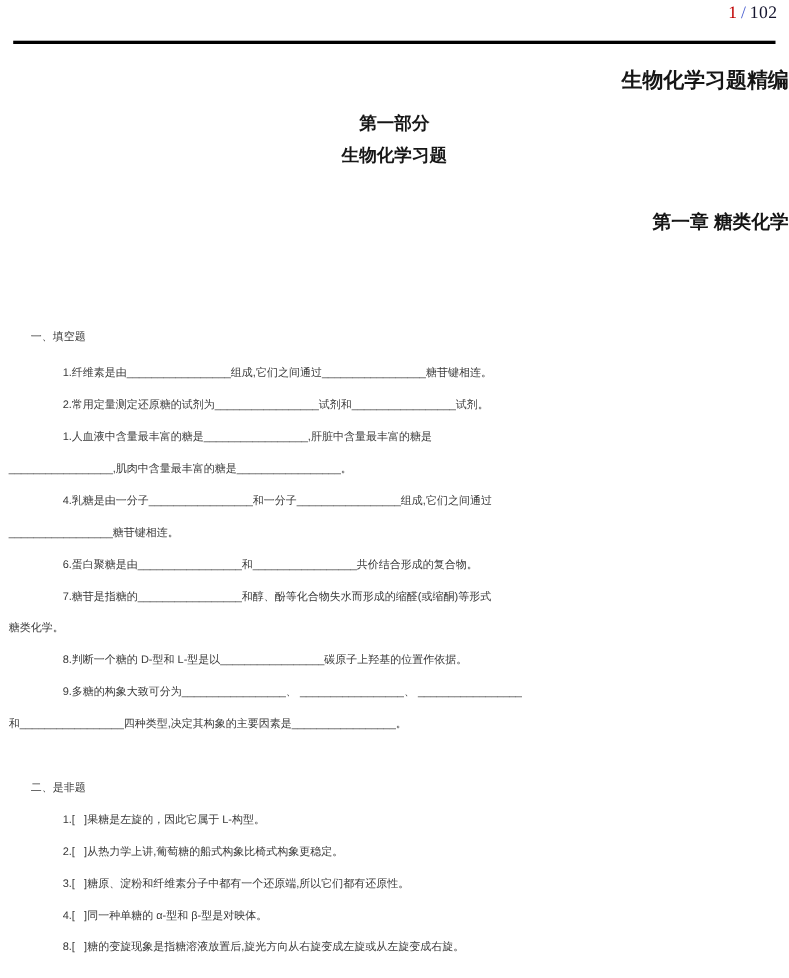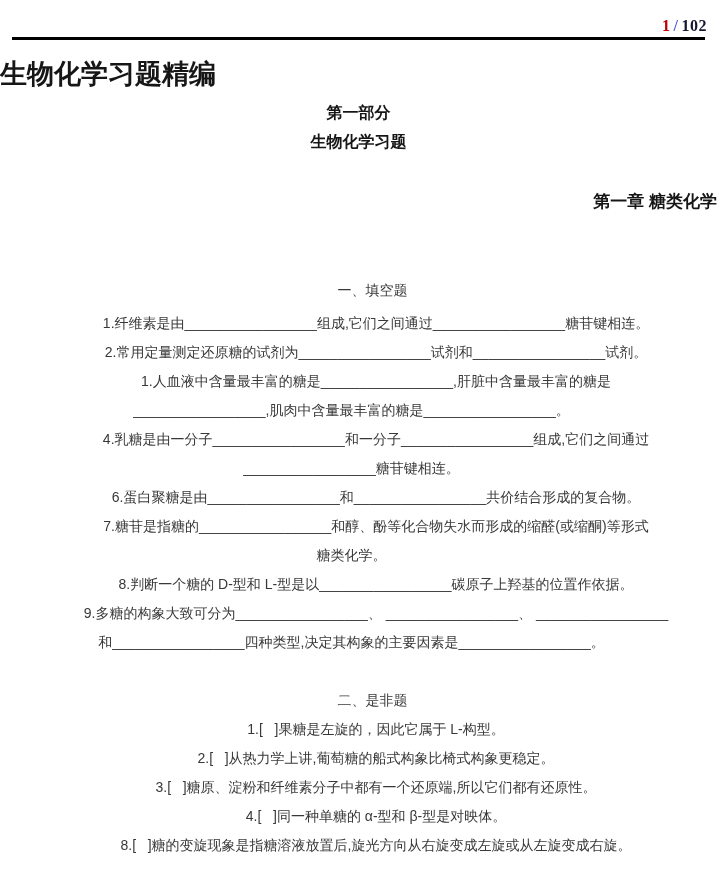--- a/index.html
+++ b/index.html
@@ -5,46 +5,46 @@
   html, body { margin: 0; padding: 0; }
   body {
     width: 717px; height: 889px;
     background: #ffffff;
     position: relative;
     overflow: hidden;
     font-family: "Liberation Sans", "DejaVu Sans", sans-serif;
     color: #383838;
   }
   .page-num {
-    position: absolute; top: 17px; right: 10px;
+    position: absolute; top: 3px; right: 10px;
     font-family: "Liberation Serif", "DejaVu Serif", serif;
-    font-weight: bold; font-size: 16px;
+    font-weight: normal; font-size: 16px;
     letter-spacing: 0.5px;
   }
   .page-num .cur { color: #c00000; }
   .page-num .sep { color: #4a5fd0; padding: 0 3px; }
   .page-num .tot { color: #15152e; }
   .rule {
     margin: 37px 12px 0 12px;
     border: none; border-top: 3px solid #000000; height: 0;
   }
   .doc-title {
-    text-align: left; font-size: 27px; font-weight: bold;
+    text-align: right; font-size: 19px; font-weight: bold;
     color: #161616; margin-top: 18px; line-height: 32px;
   }
   .part-line {
     text-align: center; font-size: 16px; font-weight: bold;
     color: #161616; margin-top: 12px; line-height: 22px; font-family: Liberation Serif, serif;
   }
   .part-line.subtitle { margin-top: 7px; }
   .chapter {
     text-align: right; font-size: 17px; font-weight: bold;
     color: #161616; margin-top: 37px; line-height: 24px;
   }
-  .content { margin-top: 62px; font-size: 14px; text-align: center; }
+  .content { margin-top: 78px; font-size: 10px; }
   .sec-heading {
     padding-left: 28px; line-height: 29px;
     white-space: pre-wrap;
   }
   .section-1 .sec-heading { margin-bottom: 4px; }
   .section-2 { margin-top: 29px; }
   .line {
     padding-left: 8px; padding-right: 22px;
     line-height: 29px;
     white-space: pre-wrap;

